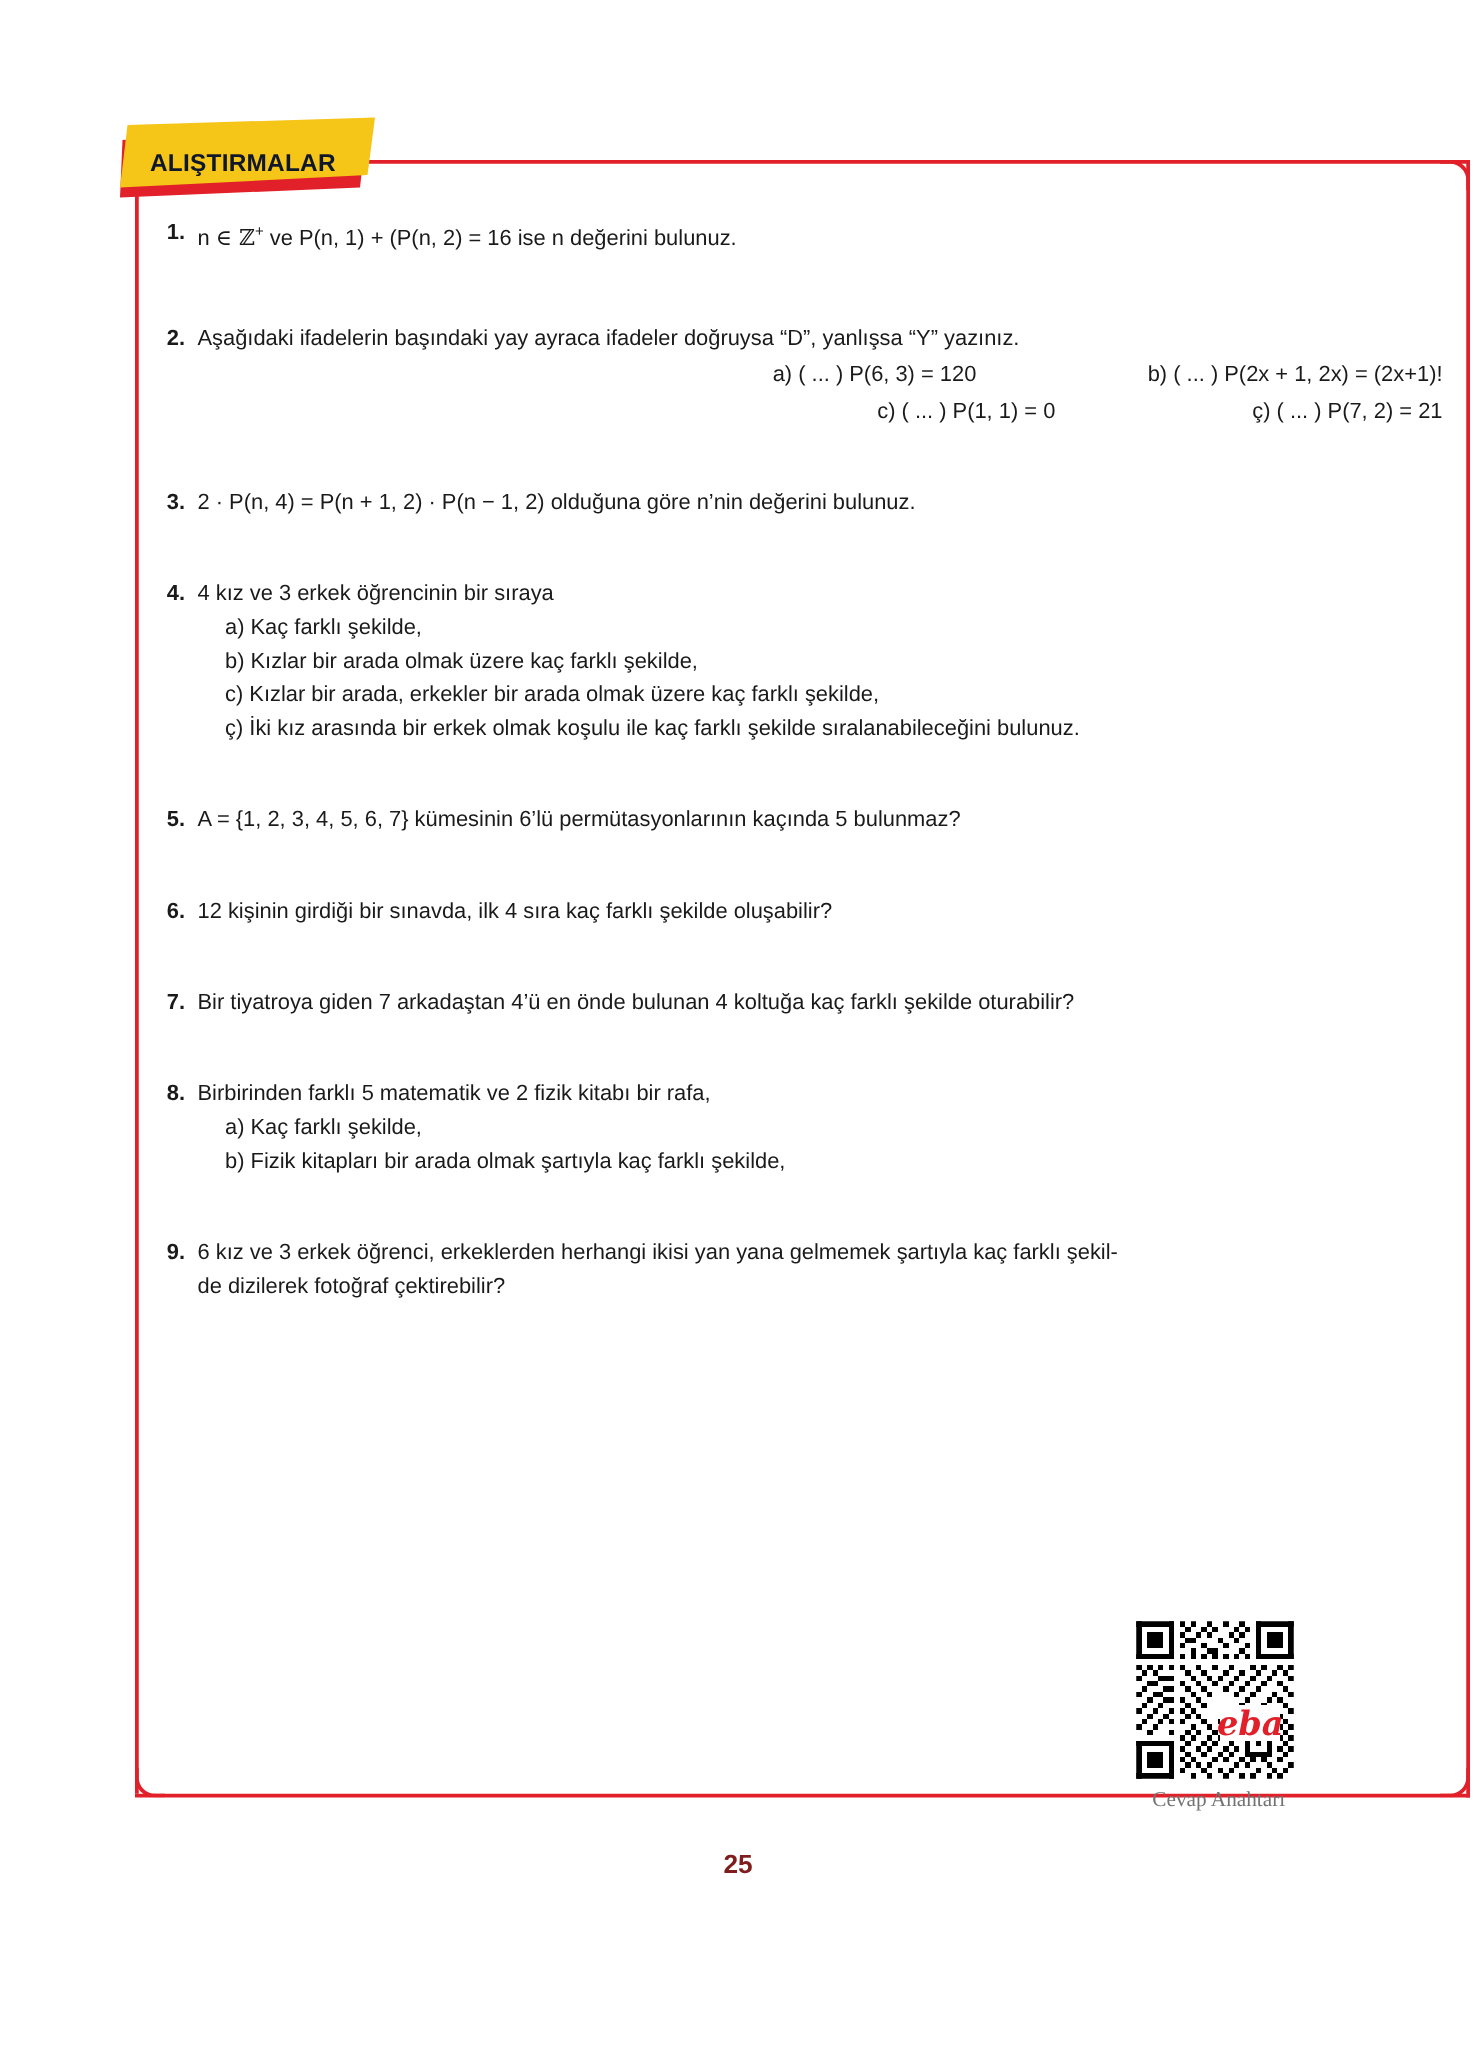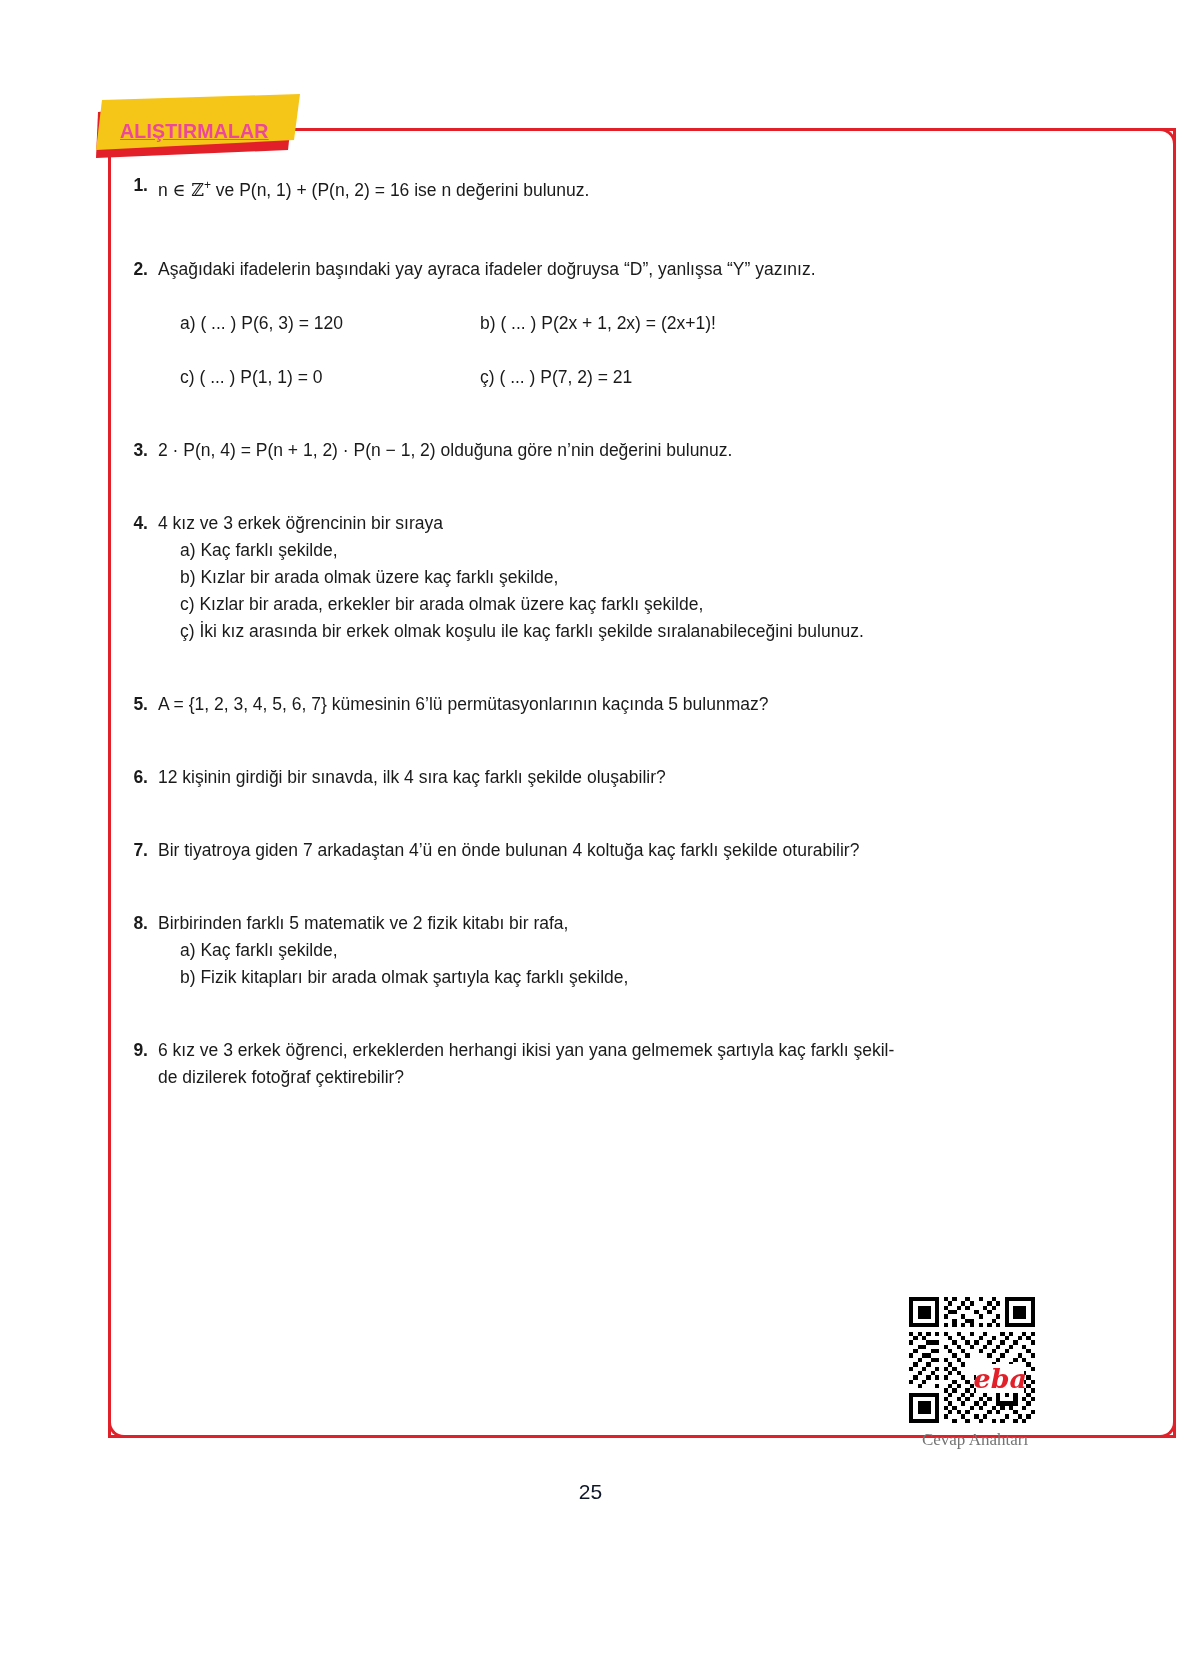--- a/index.html
+++ b/index.html
@@ -94,23 +94,22 @@
     height: 80px;
   }
   .banner svg { display: block; }
   .banner-label {
     position: absolute;
     left: 32px;
     top: 28px;
     font-size: 19.5px;
     font-weight: bold;
     letter-spacing: 0.2px;
-    color: #ec4899;
+    color: #0f172a;
     white-space: nowrap;
-    text-decoration: underline;
   }
 
   
   .questions {
     position: absolute;
     left: 124px;
     top: 172px;
     width: 1030px;
   }
   .q {
@@ -139,22 +138,23 @@
   .q-cont {
     padding-left: 0px;
   }
   .sub {
     padding-left: 22px;
     font-size: 17.5px;
     line-height: 27px;
   }
   .sub-row {
     display: flex;
-    margin-top: 27px;
+    margin-top: 2px;
     padding-left: 22px;
+    justify-content: flex-end;
   }
   .sub-row .sub-col {
     font-size: 17.5px;
     line-height: 27px;
   }
   .sub-col-a { width: 300px; flex: 0 0 300px; }
   .gap-md { height: 46px; }
   .gap-lg { height: 52px; }
 
   
@@ -188,22 +188,22 @@
   }
 
   
   .page-number {
     position: absolute;
     left: 0;
     top: 1480px;
     width: 1181px;
     text-align: center;
     font-size: 21px;
-    font-weight: normal;
-    color: #0f172a;
+    font-weight: bold;
+    color: #7f1d1d;
   }
 </style>
 </head>
 <body>
 
 <div class="page">
 
   <div class="top-rule"></div>
   <div class="right-rule"></div>
   <div class="bottom-rule"></div>

